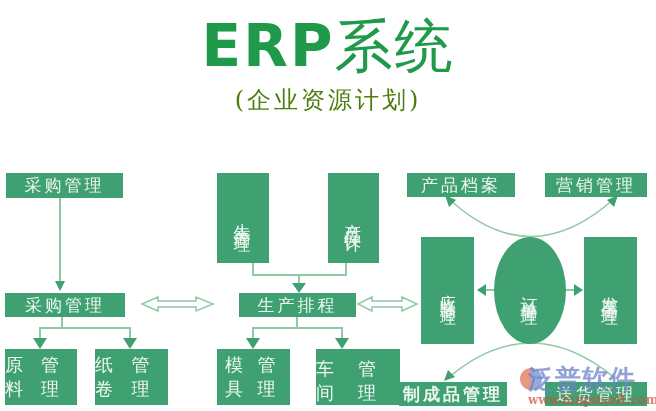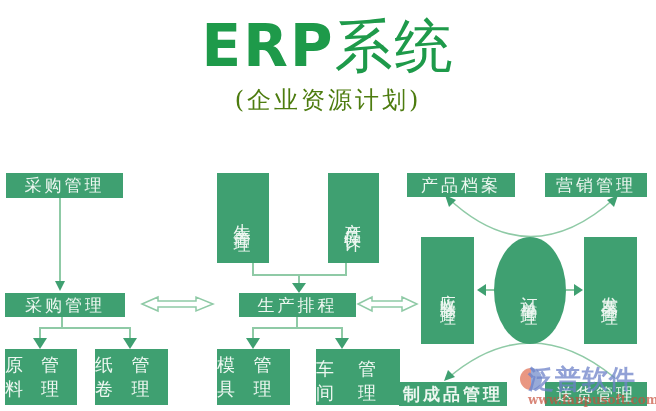--- a/index.html
+++ b/index.html
@@ -74,21 +74,21 @@
   <span>管理</span>
 </div>
 <div class="box two" style="left:95px;top:349px;width:73px;height:56px;">
   <span>纸卷</span>
   <span>管理</span>
 </div>
 
 <div class="box v" style="left:217px;top:173px;width:52px;height:90px;">生产管理</div>
 <div class="box v" style="left:328px;top:173px;width:51px;height:90px;">产品设计</div>
 <div class="box" style="left:239px;top:293px;width:117px;height:24px;">生产排程</div>
-<div class="box two" style="left:217px;top:349px;width:73px;height:56px;">
+<div class="box two" style="left:217px;top:349px;width:73px;height:56px;padding-left:8px;">
   <span>模具</span>
   <span>管理</span>
 </div>
 <div class="box two" style="left:316px;top:349px;width:84px;height:56px;align-items:flex-end;">
   <span>车间</span>
   <span>管理</span>
 </div>
 
 <div class="box" style="left:407px;top:173px;width:108px;height:24px;">产品档案</div>
 <div class="box" style="left:545px;top:173px;width:102px;height:24px;">营销管理</div>

